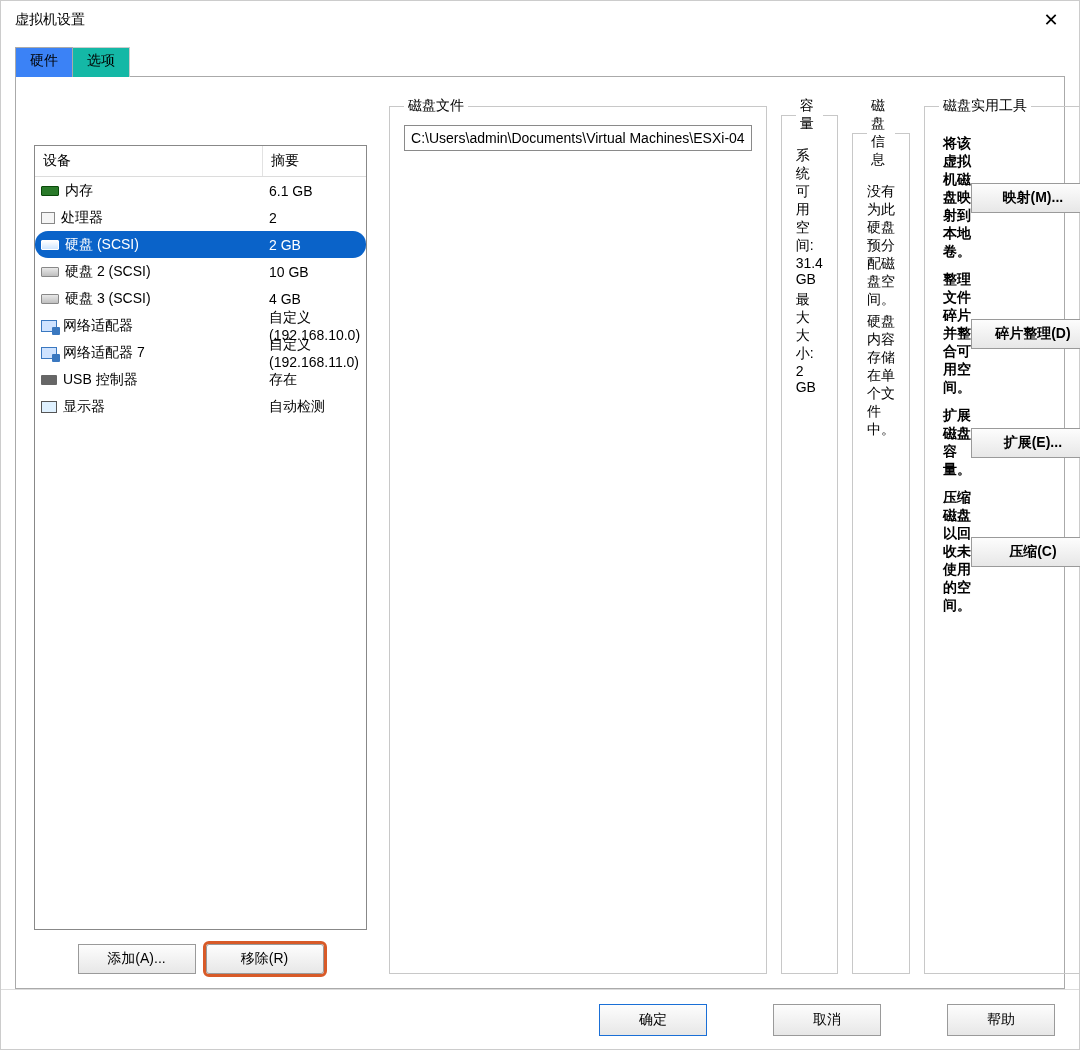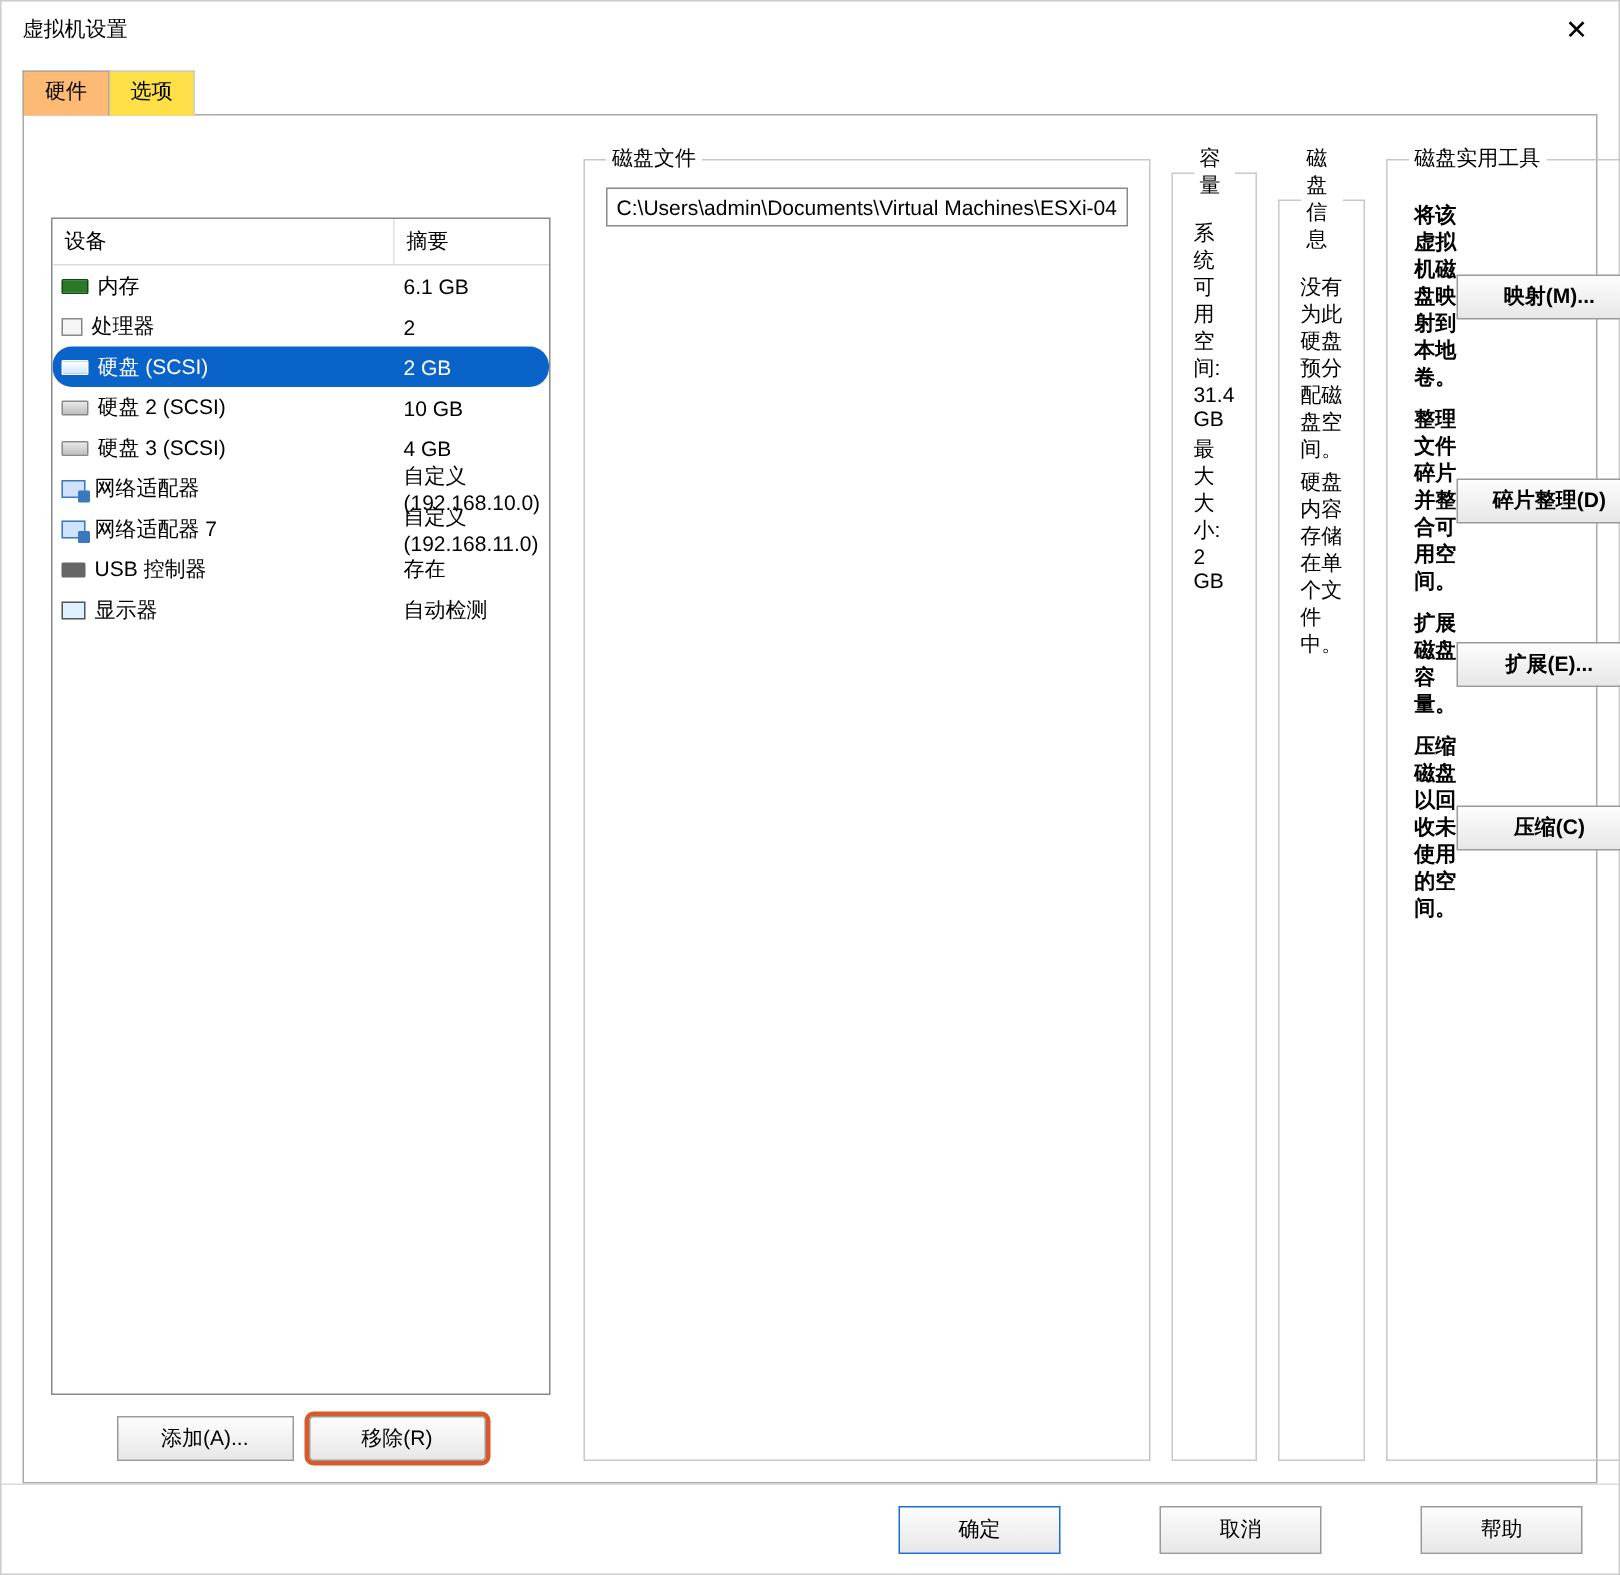--- a/index.html
+++ b/index.html
@@ -3,22 +3,22 @@
 <meta charset="utf-8">
 <style>
   * { box-sizing: border-box; font-family: "Microsoft YaHei", "Segoe UI", sans-serif; }
   body { margin: 0; background: #fff; font-size: 14px; color: #000; }
   .window { width: 1080px; height: 1050px; display: flex; flex-direction: column; border: 1px solid #ccc; }
   .titlebar { display: flex; align-items: center; height: 38px; padding: 0 8px; }
   .titlebar .title { flex: 1; font-size: 14px; padding-left: 6px; }
   .titlebar .close { width: 40px; text-align: center; font-size: 18px; cursor: pointer; }
   .content { flex: 1; padding: 8px 14px 0 14px; display: flex; flex-direction: column; }
   .tabstrip { display: flex; height: 30px; }
-  .tab { padding: 4px 14px 0 14px; border: 1px solid #aaa; border-bottom: none; background: #fdba74; cursor: pointer; position: relative; z-index: 2; }
-  .tab.inactive { background: #fde047; border-top-color:#ccc; border-right-color:#ccc; border-left: none; z-index:0; }
+  .tab { padding: 4px 14px 0 14px; border: 1px solid #aaa; border-bottom: none; background: #3b82f6; cursor: pointer; position: relative; z-index: 2; }
+  .tab.inactive { background: #14b8a6; border-top-color:#ccc; border-right-color:#ccc; border-left: none; z-index:0; }
   .tabbody { flex: 1; border: 1px solid #aaa; margin-top: -1px; display: flex; padding: 20px 18px 14px 18px; gap: 22px; }
   .leftcol { width: 520px; display: flex; flex-direction: column; margin-top: 48px; }
   .device-list { flex: 1; border: 1px solid #888; background: #fff; overflow: hidden; }
   .device-head { display: flex; border-bottom: 1px solid #dcdcdc; font-size: 14px; }
   .device-head .col1 { width: 228px; padding: 6px 8px; border-right: 1px solid #e2e2e2; }
   .device-head .col2 { flex: 1; padding: 6px 8px; }
   .device-row { display: flex; align-items: center; height: 27px; font-size: 14px; cursor: pointer; }
   .device-row.selected { background: #0a63c9; color: #fff; border-radius: 13px; }
   .device-row .col1 { width: 228px; padding: 0 6px; display: flex; align-items: center; gap: 6px; }
   .device-row .col2 { flex: 1; padding: 0 6px; }

